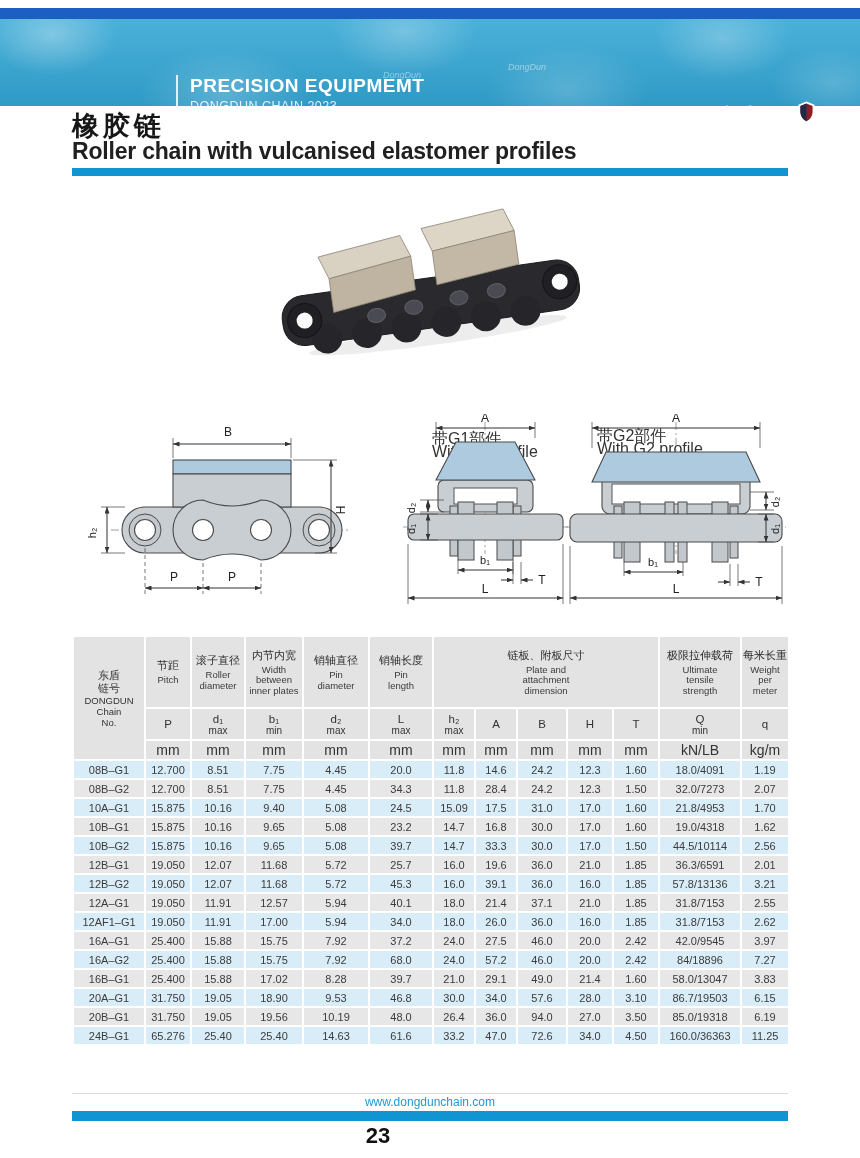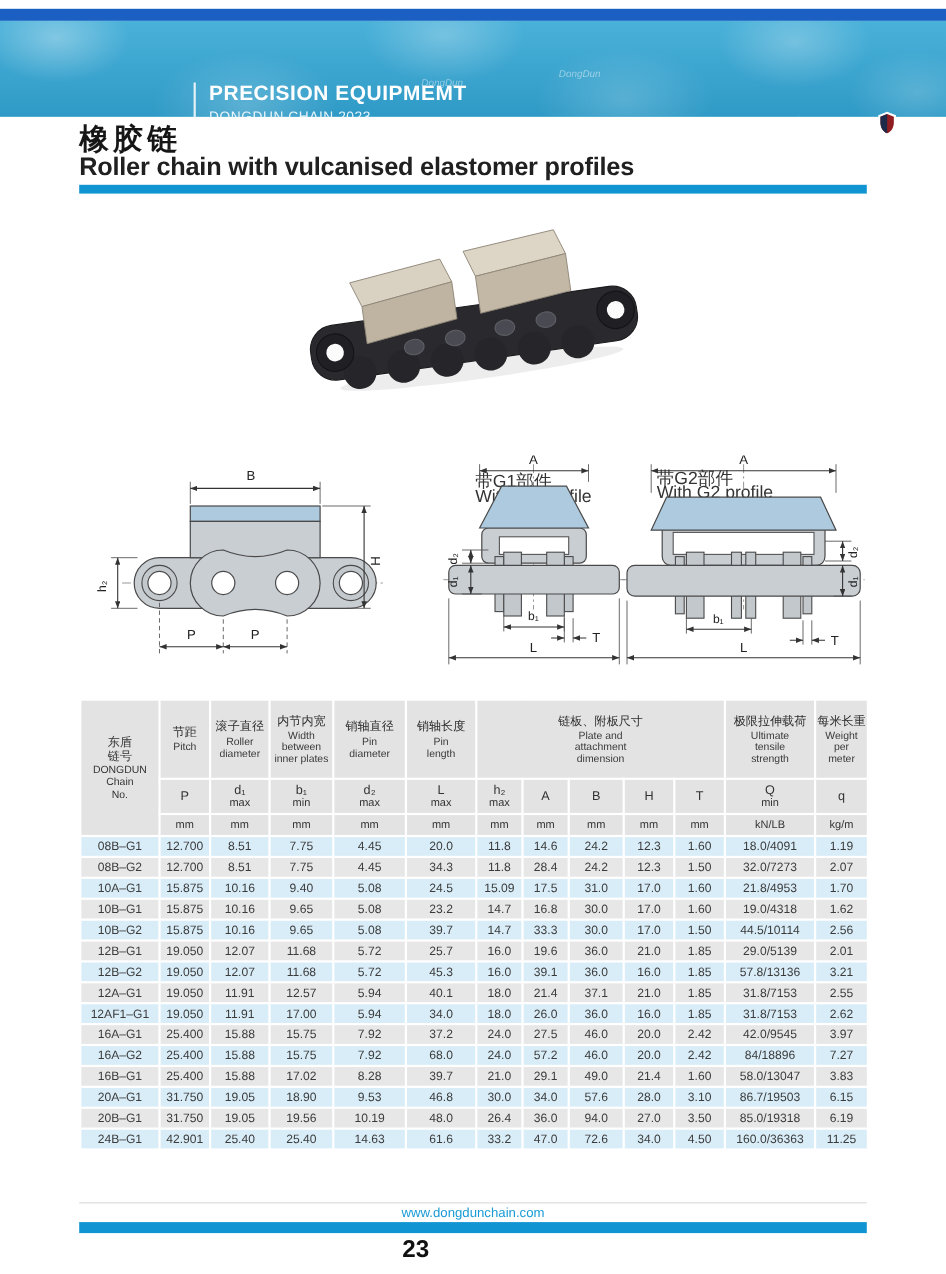--- a/index.html
+++ b/index.html
@@ -44,21 +44,21 @@
   .rubber{fill:#adcadf;stroke:#4a4a4a;stroke-width:1.1;}
   .hole{fill:#ffffff;stroke:#4a4a4a;stroke-width:1.1;}
   
   table.spec{position:absolute;left:72px;top:635px;width:716px;border-collapse:collapse;table-layout:fixed;
     font-size:11px;color:#3b3b3b;border-top:1px solid #cccccc;}
   table.spec th,table.spec td{border:2px solid #fff;padding:0;text-align:center;vertical-align:middle;font-weight:normal;}
   table.spec thead th{background:#e3e3e3;color:#333;}
   .g-row th{height:70px;vertical-align:top;padding-top:5px;}
   .g-row th.chain-th{vertical-align:middle;padding-top:0;}
   .s-row th{height:30px;}
-  .u-row th{height:18px;font-size:10px;}
+  .u-row th{height:18px;font-size:14px;}
   .gcn{font-size:11px;margin-bottom:2px;color:#2e2e2e;}
   .gen{font-size:9.5px;line-height:10.5px;color:#3a3a3a;}
   .gen span{display:inline-block;}
   .chain-th .cn{font-size:11px;line-height:13px;}
   .chain-th .en{font-size:9.5px;line-height:11px;}
   .sym{font-size:11.5px;line-height:12px;}
   .qual{font-size:10px;line-height:11px;}
   tbody td{height:17px;}
   tbody tr.odd td{background:#d9edf8;}
   tbody tr.even td{background:#e7e7e7;}
@@ -473,21 +473,21 @@
           <td>19.050</td>
           <td>12.07</td>
           <td>11.68</td>
           <td>5.72</td>
           <td>25.7</td>
           <td>16.0</td>
           <td>19.6</td>
           <td>36.0</td>
           <td>21.0</td>
           <td>1.85</td>
-          <td>29.0/5139</td>
+          <td>36.3/6591</td>
           <td>2.01</td>
         </tr>
         <tr class="odd">
           <td>12B–G2</td>
           <td>19.050</td>
           <td>12.07</td>
           <td>11.68</td>
           <td>5.72</td>
           <td>45.3</td>
           <td>16.0</td>
@@ -598,21 +598,21 @@
           <td>26.4</td>
           <td>36.0</td>
           <td>94.0</td>
           <td>27.0</td>
           <td>3.50</td>
           <td>85.0/19318</td>
           <td>6.19</td>
         </tr>
         <tr class="odd">
           <td>24B–G1</td>
-          <td>42.901</td>
+          <td>65.276</td>
           <td>25.40</td>
           <td>25.40</td>
           <td>14.63</td>
           <td>61.6</td>
           <td>33.2</td>
           <td>47.0</td>
           <td>72.6</td>
           <td>34.0</td>
           <td>4.50</td>
           <td>160.0/36363</td>

